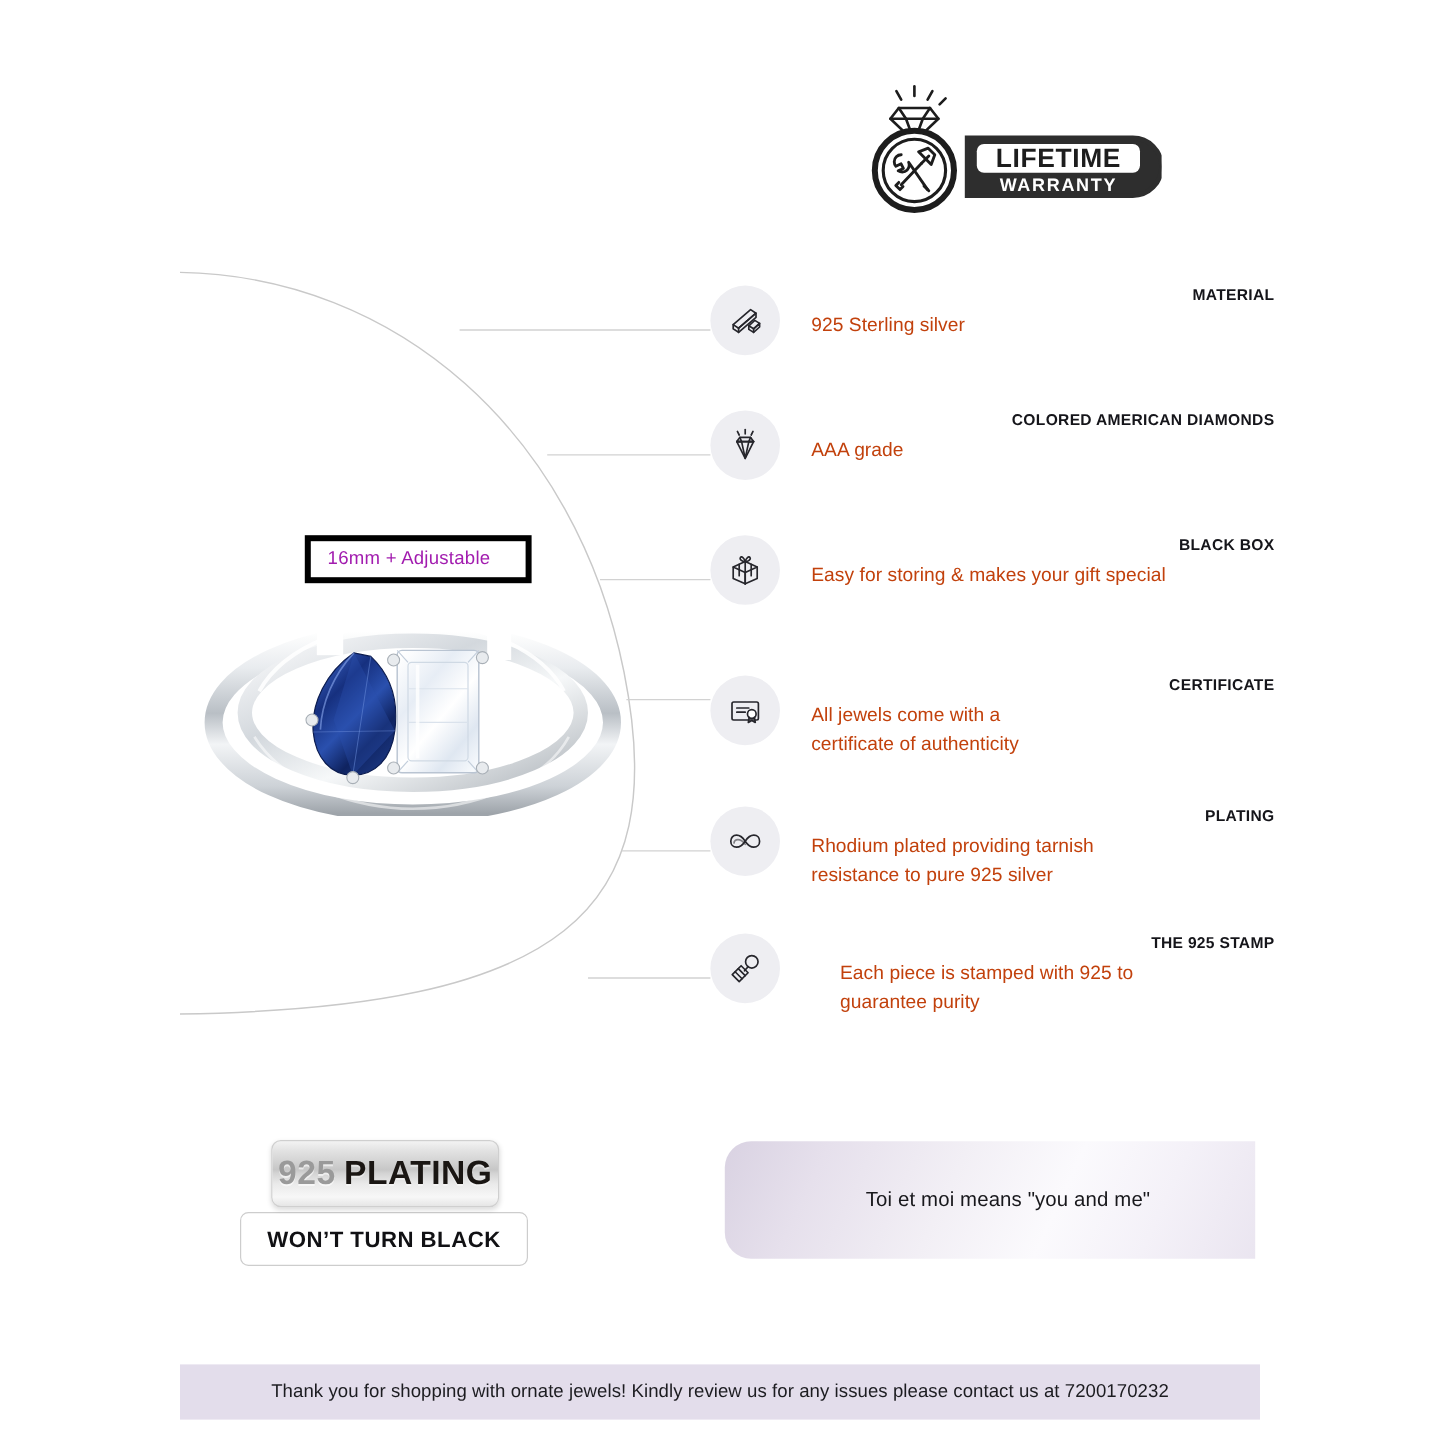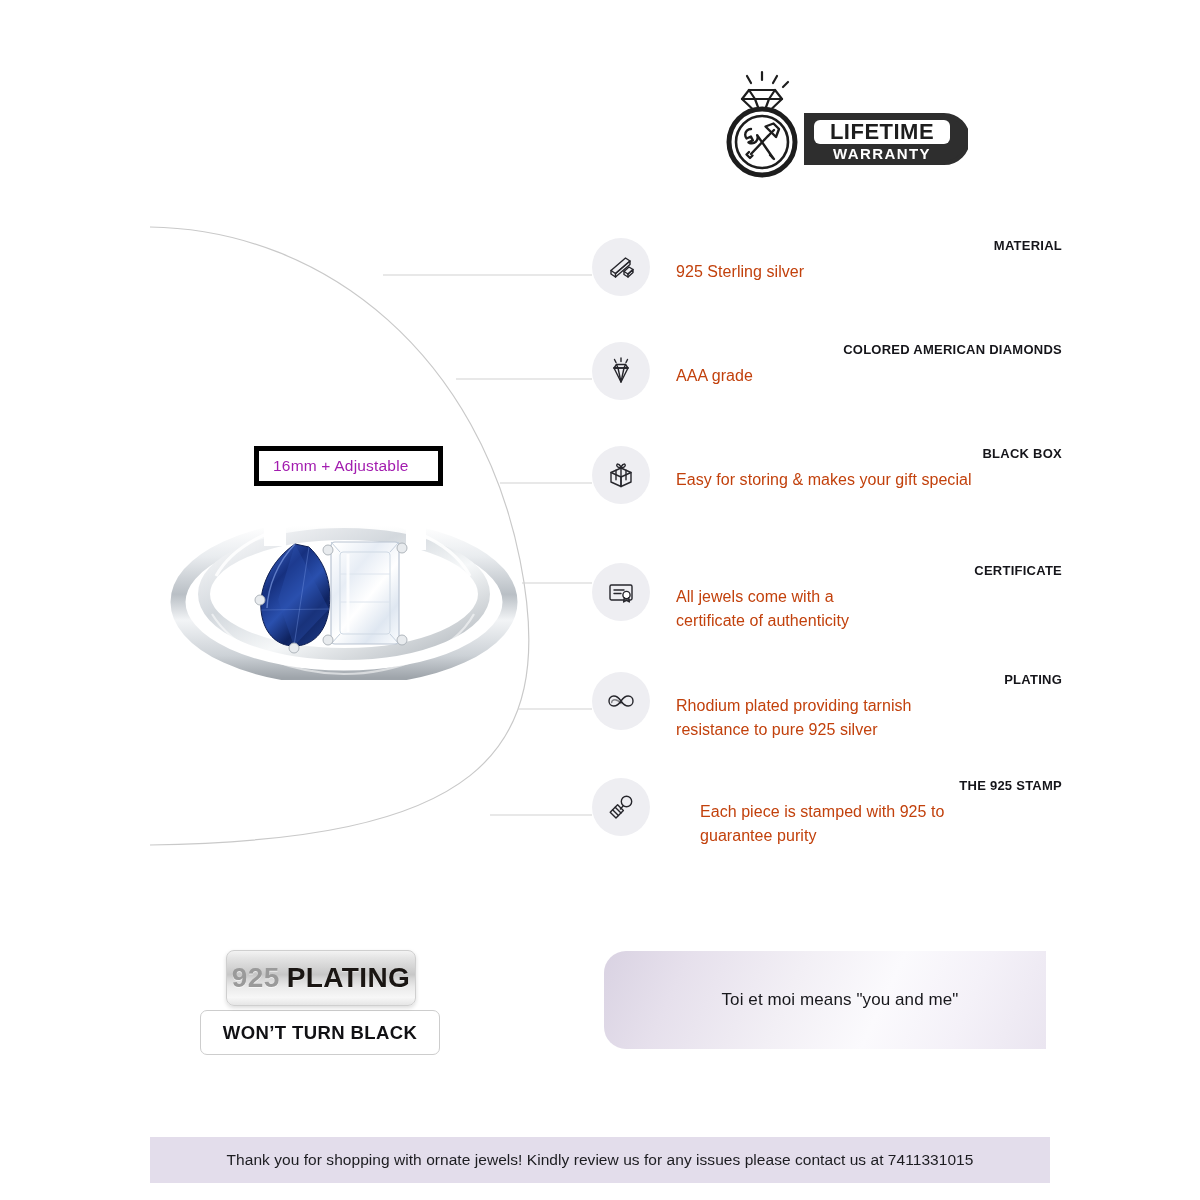--- a/index.html
+++ b/index.html
@@ -461,16 +461,16 @@
       <span class="num">925</span>
       <span class="word">PLATING</span>
     </div>
   </div>
 
   <div id="toi-banner">
     <span class="toi-text">Toi et moi means "you and me"</span>
   </div>
 
   <div id="footer-bar">
-    <span class="footer-text">Thank you for shopping with ornate jewels! Kindly review us for any issues please contact us at 7411331015</span>
+    <span class="footer-text">Thank you for shopping with ornate jewels! Kindly review us for any issues please contact us at 7200170232</span>
   </div>
 
 </div>
 
 </body></html>

